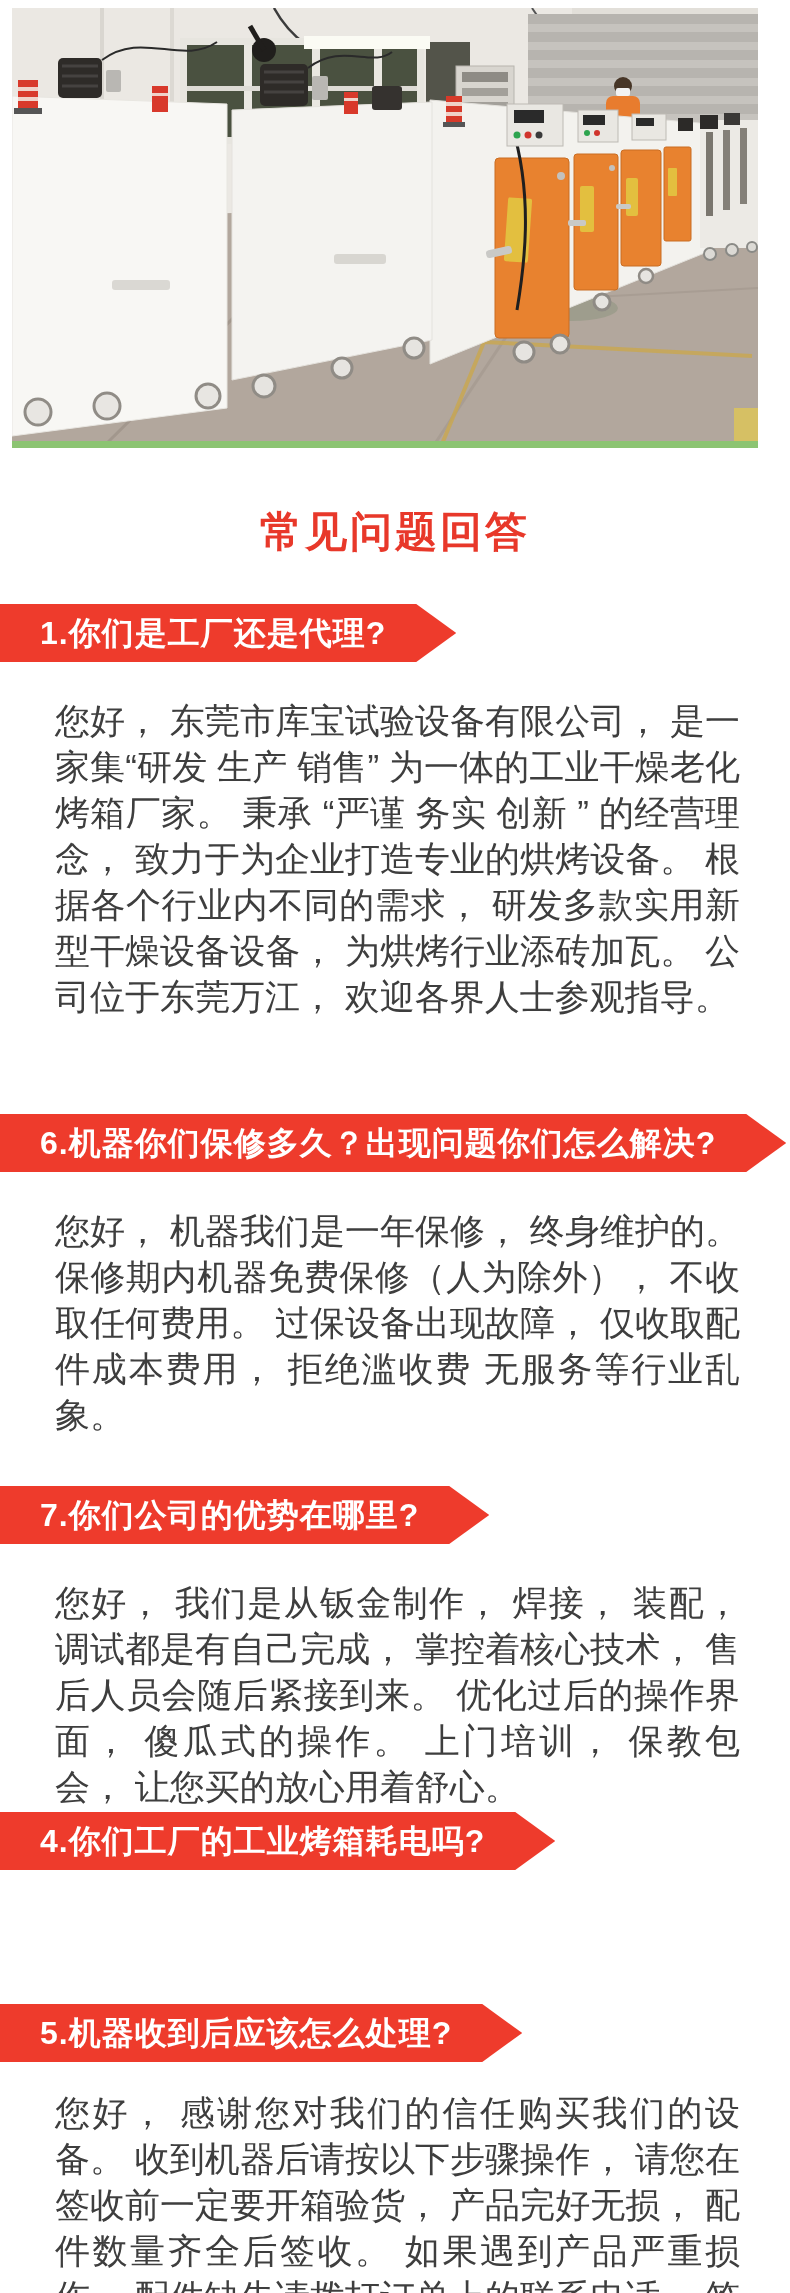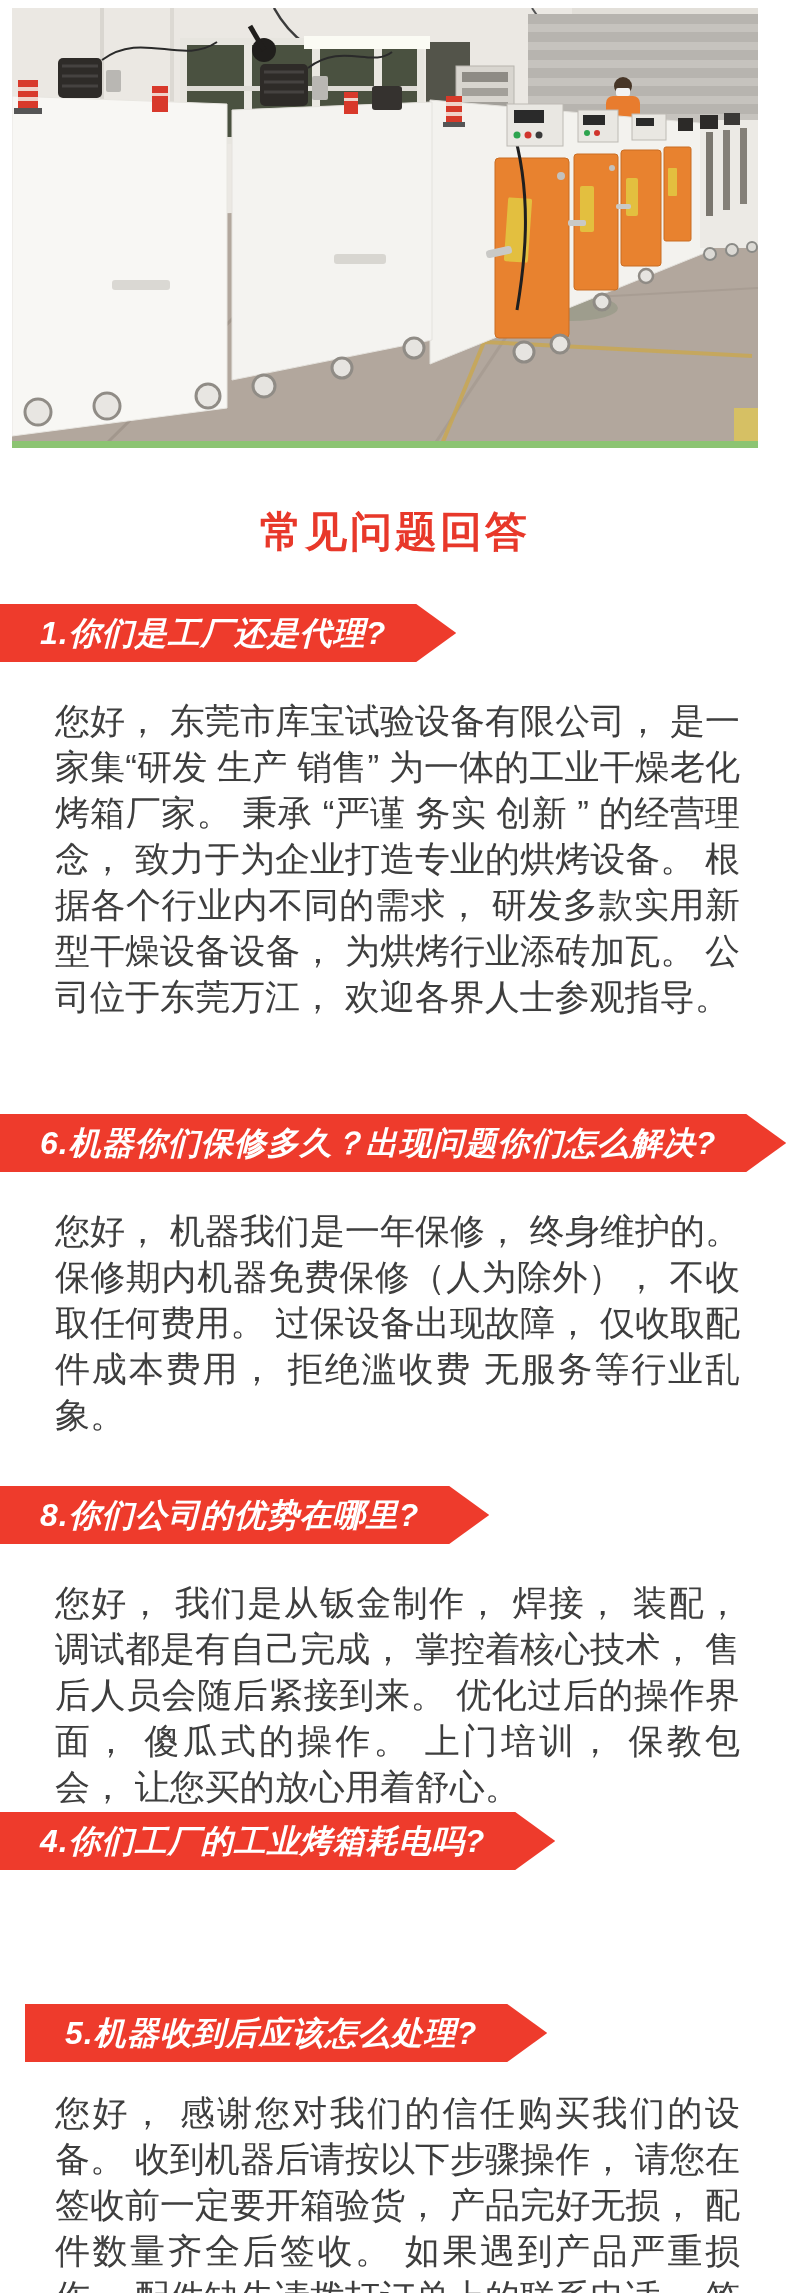--- a/index.html
+++ b/index.html
@@ -33,34 +33,33 @@
   .faq-banner{
     display:inline-block;
     background:var(--banner-red);
     color:#ffffff;
     font-size:32px;font-weight:bold;
     height:58px;line-height:58px;
     padding:0 70px 0 40px;
     letter-spacing:1px;
     clip-path:polygon(0 0, calc(100% - 40px) 0, 100% 50%, calc(100% - 40px) 100%, 0 100%);
     white-space:nowrap;
-    font-style:italic;
   }
   .faq-answer{
     margin:36px 50px 0 55px;
     font-size:35px;
     line-height:46px;
     text-align:justify;
     color:var(--body-text);
   }
   .b1{margin-top:42px;}
   .b2{margin-top:94px;}
   .b3{margin-top:48px;}
   .b4{margin-top:2px;text-align:center;}
-  .b5{margin-top:134px;margin-left:25px;}
+  .b5{margin-top:134px;}
   .p5{margin-top:28px;}
 </style>
 </head>
 <body>
 
 <div class="photo-wrap">
   <svg viewBox="0 0 746 440">
 
     <rect x="0" y="0" width="746" height="215" fill="#ebe8e3"></rect>
     <rect x="88" y="0" width="4" height="130" fill="#d9d6d0"></rect>
@@ -234,21 +233,21 @@
 
 <section>
   <div class="faq-banner b2">
     <span>6.机器你们保修多久？出现问题你们怎么解决?</span>
   </div>
   <p class="faq-answer">您好， 机器我们是一年保修， 终身维护的。 保修期内机器免费保修（人为除外）， 不收取任何费用。 过保设备出现故障， 仅收取配件成本费用， 拒绝滥收费 无服务等行业乱象。</p>
 </section>
 
 <section>
   <div class="faq-banner b3">
-    <span>8.你们公司的优势在哪里?</span>
+    <span>7.你们公司的优势在哪里?</span>
   </div>
   <p class="faq-answer">您好， 我们是从钣金制作， 焊接， 装配， 调试都是有自己完成， 掌控着核心技术， 售后人员会随后紧接到来。 优化过后的操作界面， 傻瓜式的操作。 上门培训， 保教包会， 让您买的放心用着舒心。</p>
 </section>
 
 <section>
   <div class="faq-banner b4">
     <span>4.你们工厂的工业烤箱耗电吗?</span>
   </div>
 </section>
 

